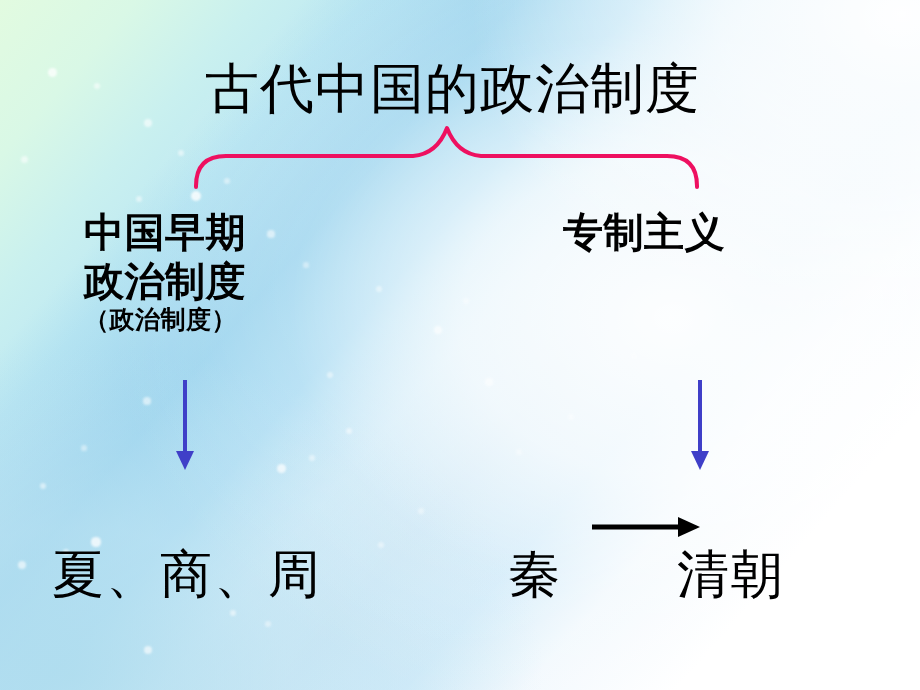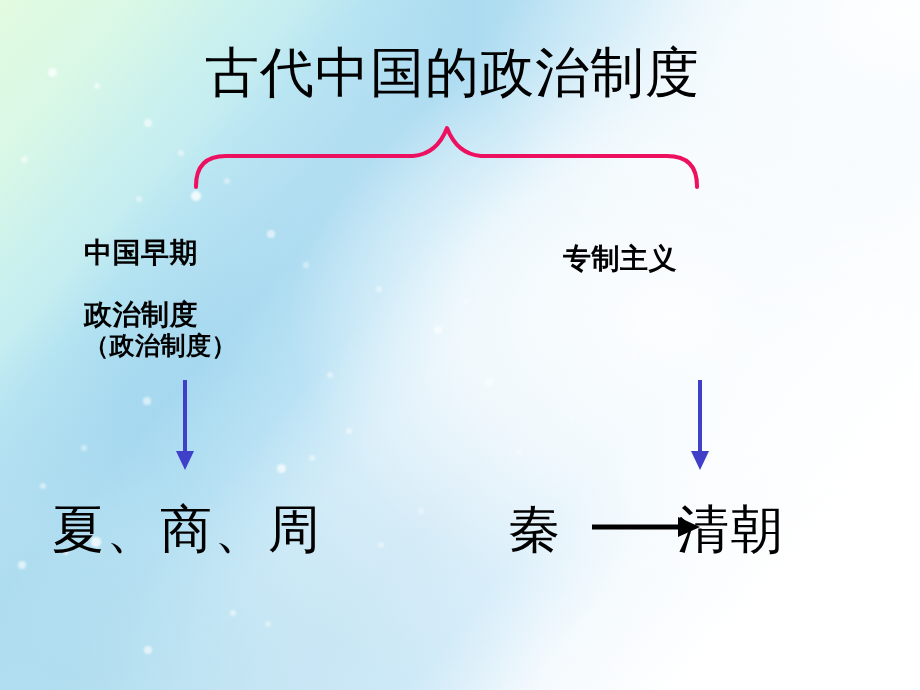--- a/index.html
+++ b/index.html
@@ -95,52 +95,52 @@
     background: #ffffff;
     border-radius: 50%;
     filter: blur(1.1px);
   }
 
   
   .txt { position: absolute; color: #000000; white-space: nowrap; }
 
   #title-text {
     left: 205px;
-    top: 44px;
+    top: 60px;
     font-family: "Liberation Serif", "DejaVu Serif", serif;
     font-size: 54px;
     line-height: 1.08;
     letter-spacing: 1px;
     font-weight: 400;
   }
 
   .branch-head {
     font-family: "DejaVu Sans", "Liberation Sans", sans-serif;
-    font-size: 28px;
+    font-size: 40px;
     line-height: 1.22;
     font-weight: 700;
     letter-spacing: 0.5px;
-    margin-top: 28px;
   }
   .branch-note {
     font-family: "Liberation Serif", "DejaVu Serif", serif;
     font-size: 25px;
     line-height: 1.15;
     font-weight: 700;
     letter-spacing: 0.5px;
   }
 
   #left-branch  { left: 84px;  top: 208px; }
-  #right-branch { left: 563px; top: 214px; }
+  #right-branch { left: 563px; top: 208px; }
 
   .bottom-row {
     font-family: "DejaVu Sans", "Liberation Sans", sans-serif;
     font-size: 52px;
     font-weight: 400;
     letter-spacing: 2px;
+    margin-top: 45px;
   }
   #bottom-left-text  { left: 52px;  top: 495px; }
   #qin-text          { left: 508px; top: 495px; }
   #qing-text         { left: 677px; top: 495px; }
 
   
   #vector-layer {
     position: absolute;
     inset: 0;
     pointer-events: none;

